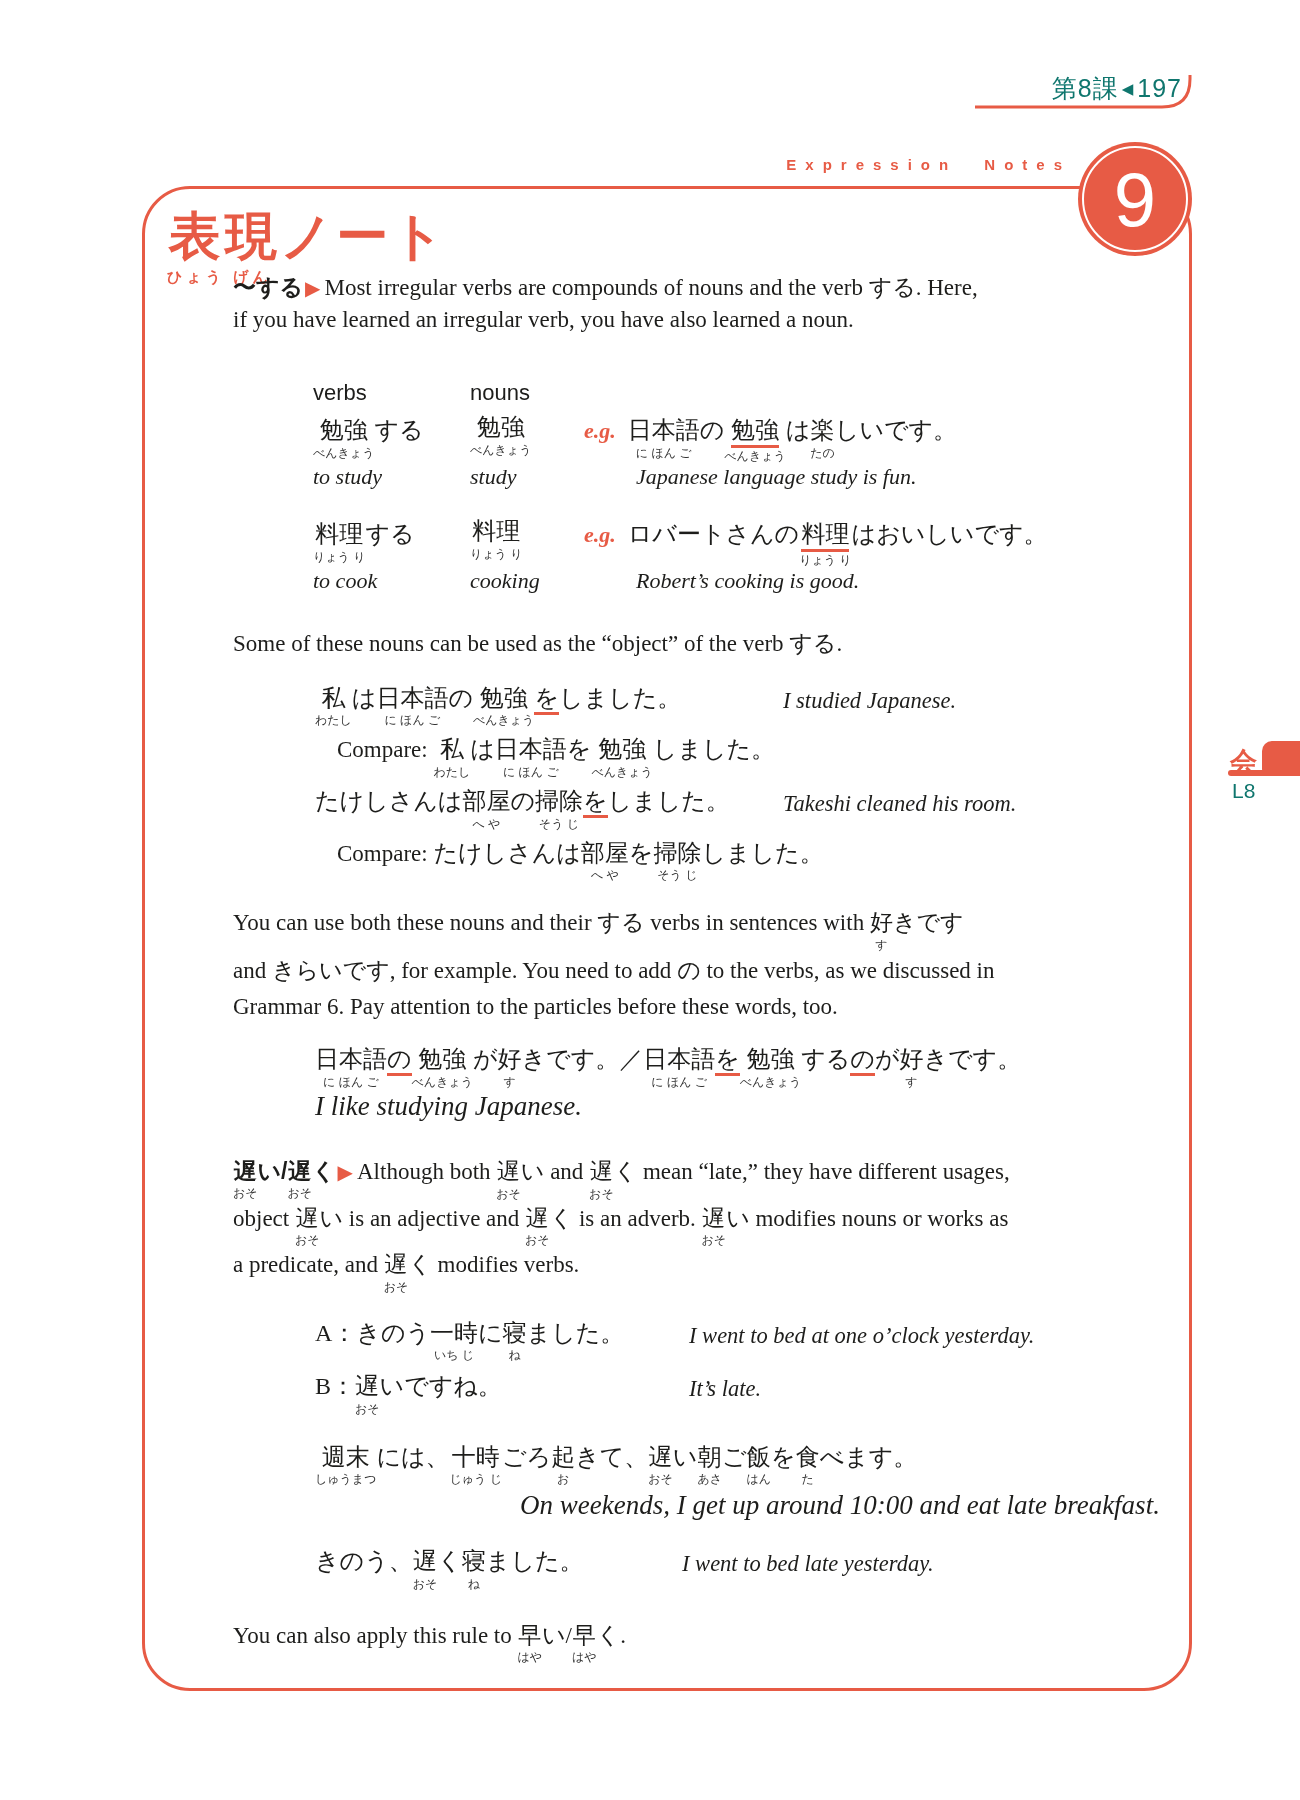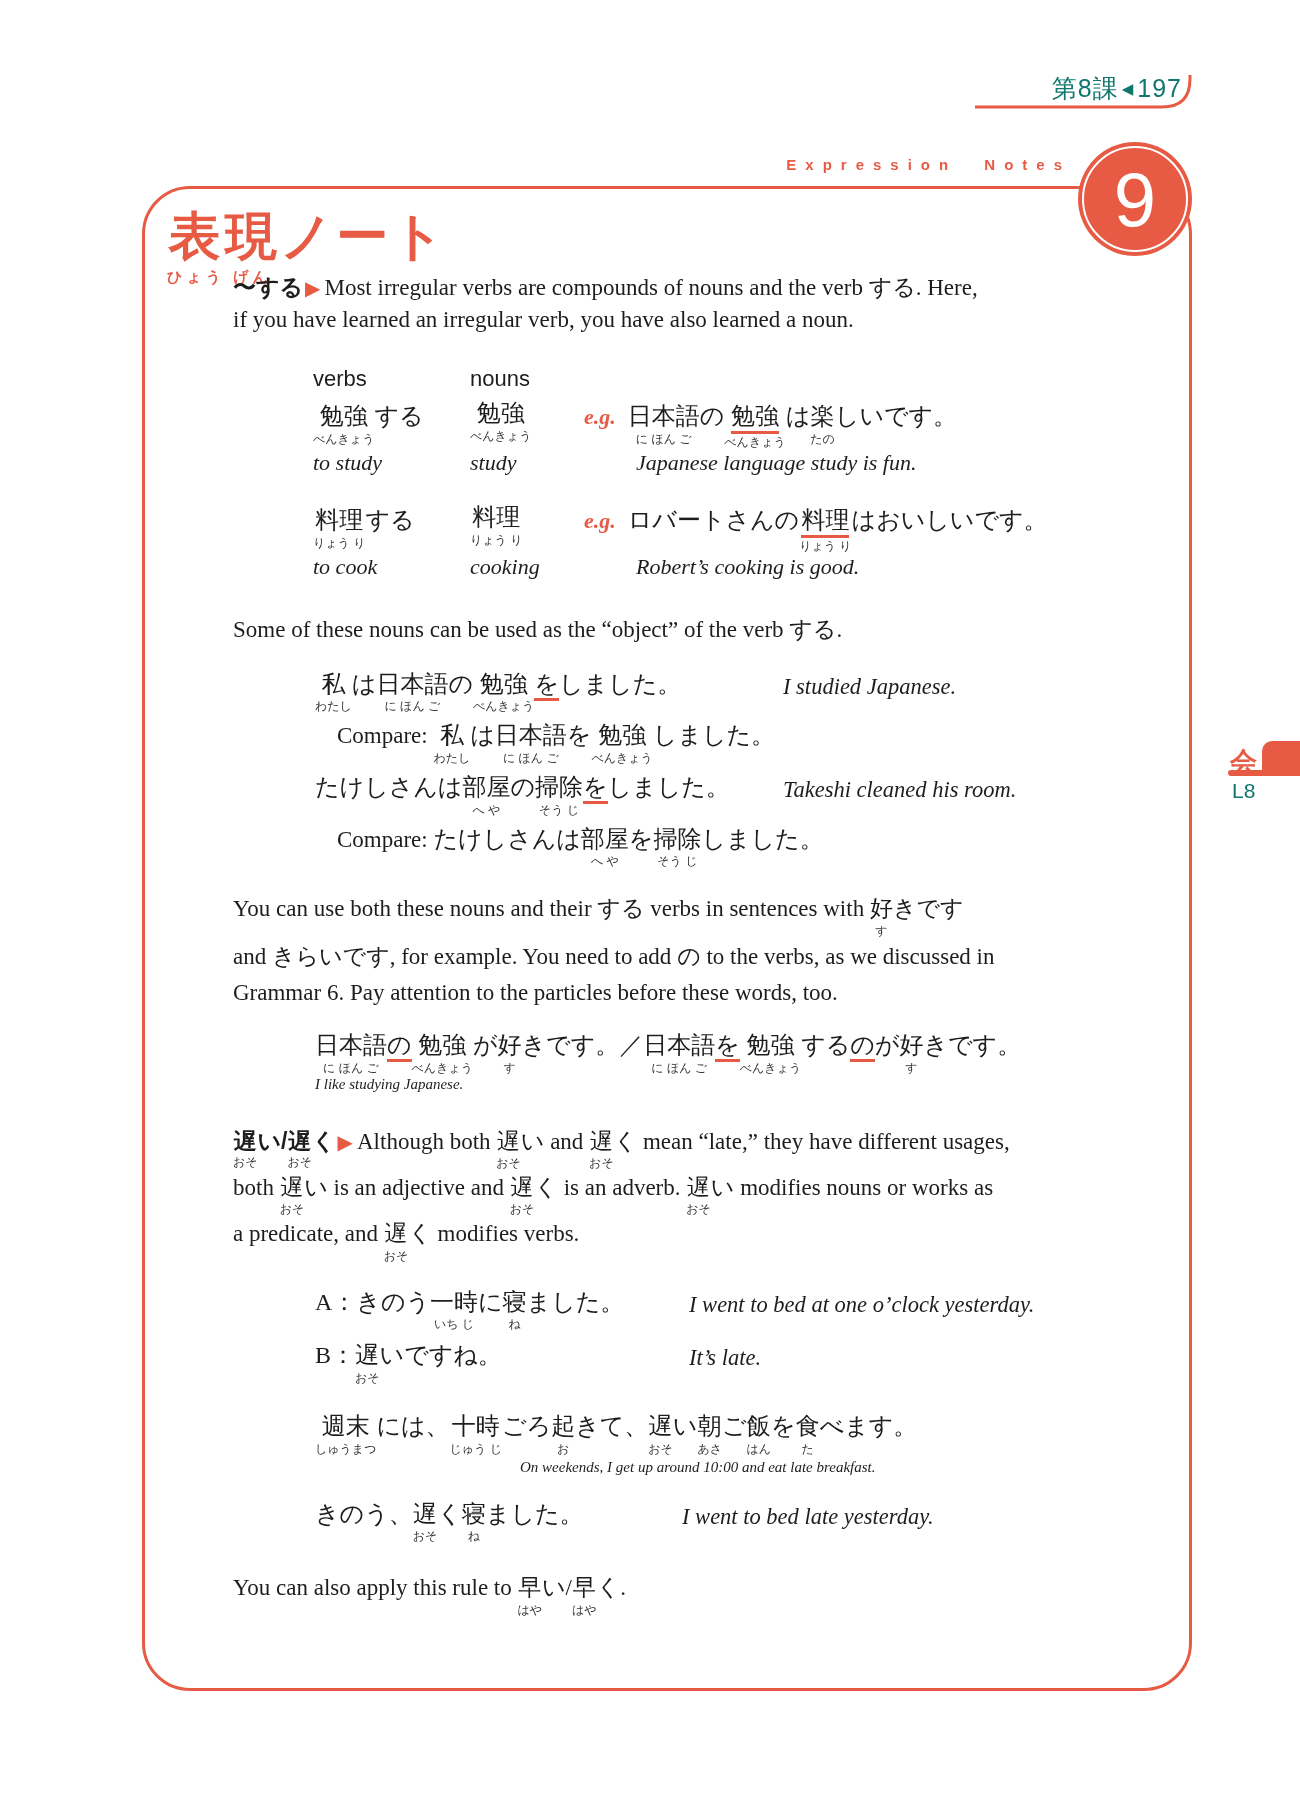--- a/index.html
+++ b/index.html
@@ -50,24 +50,24 @@
   .rb{display:inline-flex;flex-direction:column;align-items:center;vertical-align:baseline;}
   .rb-t{line-height:1.15;}
   .rb-r{font-size:12px;line-height:1;margin-top:2px;color:#333;
         font-family:"Liberation Sans","DejaVu Sans",sans-serif;letter-spacing:0;}
   .u{border-bottom:3px solid #e75b45;}
   .u-inline{border-bottom:3px solid #e75b45;padding-bottom:1px;}
   .hb{font-family:"Liberation Sans","DejaVu Sans",sans-serif;font-weight:bold;}
   .accent{color:#e75b45;font-size:20px;margin:0 4px 0 2px;}
 
   .trans{position:absolute;top:3px;font-style:italic;font-size:22.5px;white-space:nowrap;}
-  .trans-line{font-style:italic;font-size:15px;}
-
-  
-  .tbl{margin-top:30px;padding-left:80px;}
+  .trans-line{font-style:italic;font-size:27px;}
+
+  
+  .tbl{margin-top:44px;padding-left:80px;}
   .tbl-head,.tbl-row-grid{display:grid;grid-template-columns:157px 114px auto;}
   .tbl-head{font-family:"Liberation Sans","DejaVu Sans",sans-serif;font-size:22px;margin-bottom:8px;}
   .tbl-row{margin-bottom:28px;}
   .term{font-size:24px;white-space:nowrap;}
   .gloss{font-style:italic;font-size:22px;margin-top:2px;white-space:nowrap;}
   .eg{color:#e75b45;font-weight:bold;font-style:italic;font-size:22px;margin-right:12px;
       font-family:"Liberation Serif","DejaVu Serif",serif;}
   .row-trans{padding-left:52px;}
 
   .p1{margin-top:0;}
@@ -258,21 +258,21 @@
             </span><span class="hb">い/</span><span class="rb">
               <span class="rb-t hb">遅</span>
               <span class="rb-r">おそ</span>
             </span><span class="hb">く</span><span class="accent">▶</span><span class="">Although both </span><span class="rb">
               <span class="rb-t">遅</span>
               <span class="rb-r">おそ</span>
             </span><span class="">い</span><span class=""> and </span><span class="rb">
               <span class="rb-t">遅</span>
               <span class="rb-r">おそ</span>
             </span><span class="">く</span><span class=""> mean “late,” they have different usages,</span></div>
-        <div class="line"><span class="">both </span><span class="rb">
+        <div class="line"><span class="">object </span><span class="rb">
               <span class="rb-t">遅</span>
               <span class="rb-r">おそ</span>
             </span><span class="">い</span><span class=""> is an adjective and </span><span class="rb">
               <span class="rb-t">遅</span>
               <span class="rb-r">おそ</span>
             </span><span class="">く</span><span class=""> is an adverb. </span><span class="rb">
               <span class="rb-t">遅</span>
               <span class="rb-r">おそ</span>
             </span><span class="">い</span><span class=""> modifies nouns or works as</span></div>
         <div class="line"><span class="">a predicate, and </span><span class="rb">

